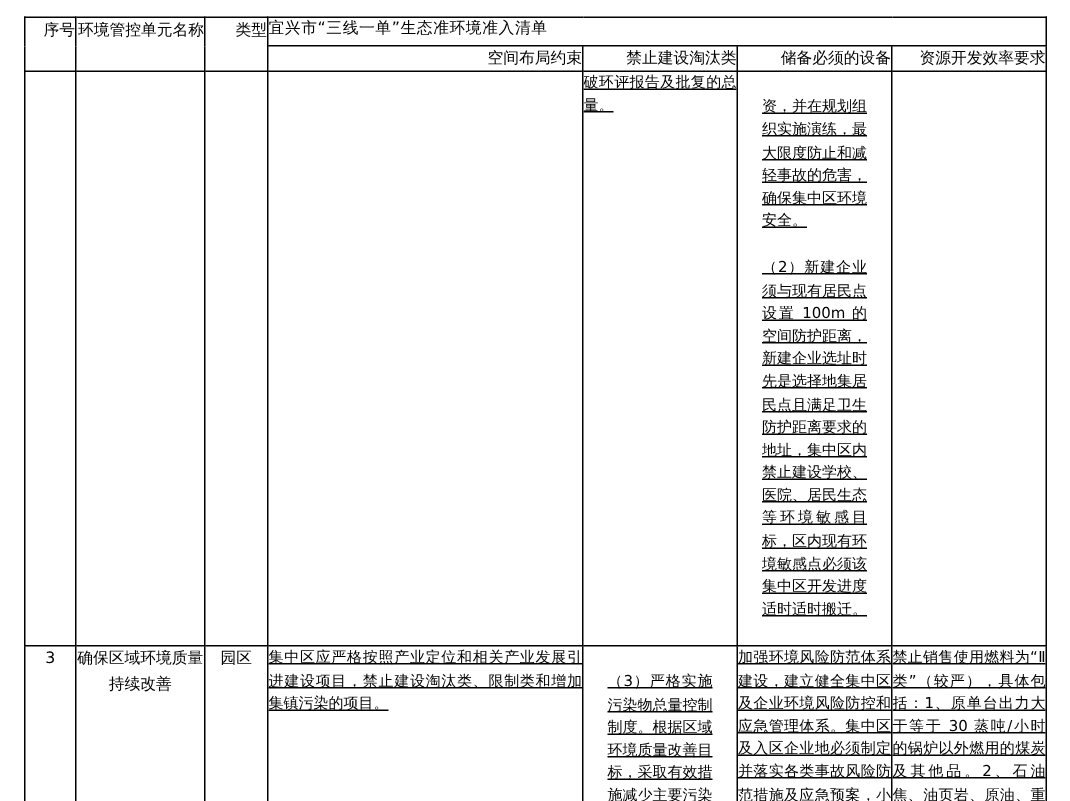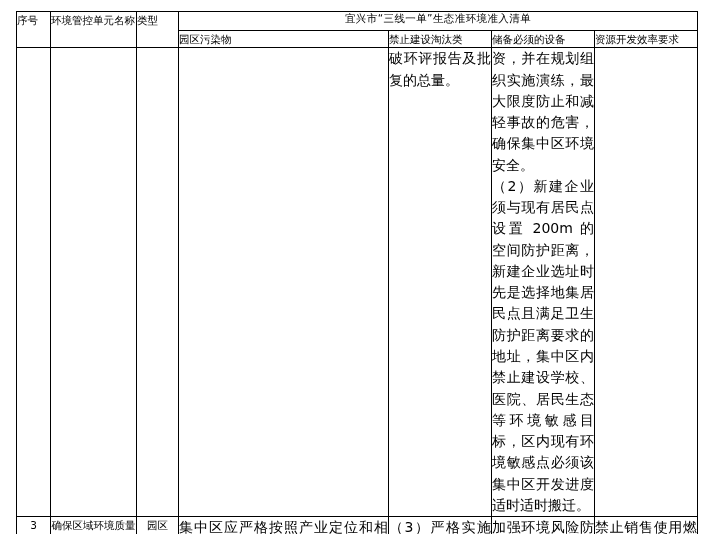--- a/index.html
+++ b/index.html
@@ -28,43 +28,44 @@
     border-collapse: collapse;
     table-layout: fixed;
   }
   .doc-table td, .doc-table th {
     border: 1px solid #000000;
     vertical-align: top;
     padding: 0;
     font-weight: normal;
   }
   .hdr-merged {
-    text-align: center;
+    text-align: left;
     vertical-align: middle;
     font-size: 10.5px;
     letter-spacing: 0.4px;
     height: 18px;
     padding: 2px 0 3px 0;
   }
   .hdr-cell {
-    text-align: left;
+    text-align: right;
     vertical-align: middle;
     font-size: 10.5px;
     line-height: 1.55;
     padding: 4px 3px;
   }
   .body-cell {
-    font-size: 14px;
+    font-size: 10px;
     line-height: 1.52;
     padding: 3px 4px 4px 4px;
     text-align: justify;
     text-justify: inter-ideograph;
+    text-decoration: underline;
   }
   .body-cell p {
-    margin: 0;
+    margin: 16px;
     text-indent: 0;
   }
   .center-cell {
     text-align: center;
     vertical-align: middle;
     font-size: 10.5px;
     line-height: 1.6;
   }
   .mid-cell {
     vertical-align: middle;
@@ -103,36 +104,36 @@
       <col class="col-res">
     </colgroup>
     <thead>
       <tr>
         <td class="hdr-cell" rowspan="2">序号</td>
         <td class="hdr-cell" rowspan="2">环境管控单元名称</td>
         <td class="hdr-cell" rowspan="2">类型</td>
         <td class="hdr-merged" colspan="4">宜兴市“三线一单”生态准环境准入清单</td>
       </tr>
       <tr>
-        <td class="hdr-cell">园区污染物</td>
+        <td class="hdr-cell">空间布局约束</td>
         <td class="hdr-cell">禁止建设淘汰类</td>
         <td class="hdr-cell">储备必须的设备</td>
         <td class="hdr-cell">资源开发效率要求</td>
       </tr>
     </thead>
     <tbody>
       <tr>
         <td class="center-cell"></td>
         <td class="center-cell"></td>
         <td class="center-cell"></td>
         <td class="body-cell"></td>
         <td class="body-cell">破环评报告及批复的总量。</td>
         <td class="body-cell">
             <p>资，并在规划组织实施演练，最大限度防止和减轻事故的危害，确保集中区环境安全。</p>
-            <p>（2）新建企业须与现有居民点设置 200m 的空间防护距离，新建企业选址时先是选择地集居民点且满足卫生防护距离要求的地址，集中区内禁止建设学校、医院、居民生态等环境敏感目标，区内现有环境敏感点必须该集中区开发进度适时适时搬迁。</p>
+            <p>（2）新建企业须与现有居民点设置 100m 的空间防护距离，新建企业选址时先是选择地集居民点且满足卫生防护距离要求的地址，集中区内禁止建设学校、医院、居民生态等环境敏感目标，区内现有环境敏感点必须该集中区开发进度适时适时搬迁。</p>
           </td>
         <td class="body-cell"></td>
       </tr>
       <tr>
         <td class="center-cell">3</td>
         <td class="center-cell">确保区域环境质量持续改善</td>
         <td class="center-cell">园区</td>
         <td class="body-cell mid-cell">集中区应严格按照产业定位和相关产业发展引进建设项目，禁止建设淘汰类、限制类和增加集镇污染的项目。</td>
         <td class="body-cell">
             <p>（3）严格实施污染物总量控制制度。根据区域环境质量改善目标，采取有效措施减少主要污染物排放总量，确保区域环境质量持续改善。</p>

